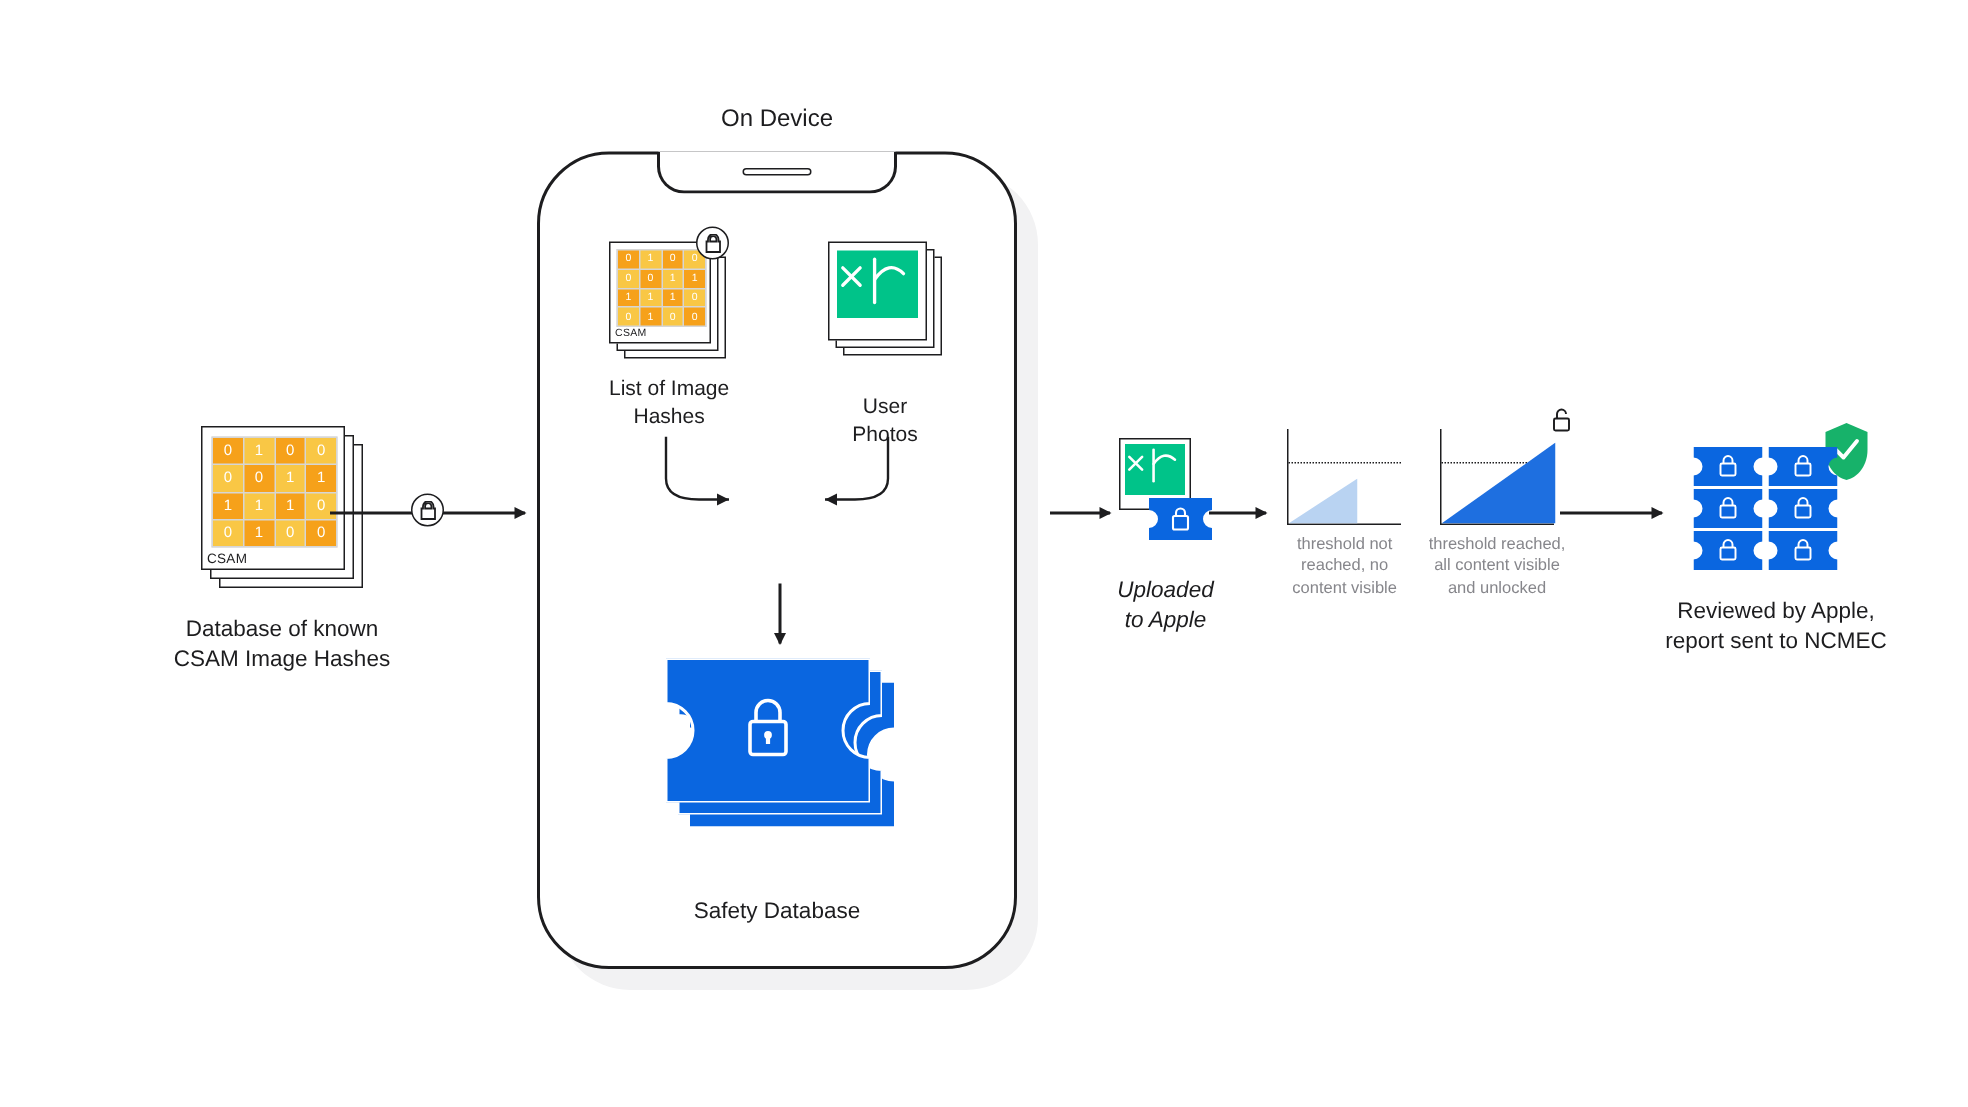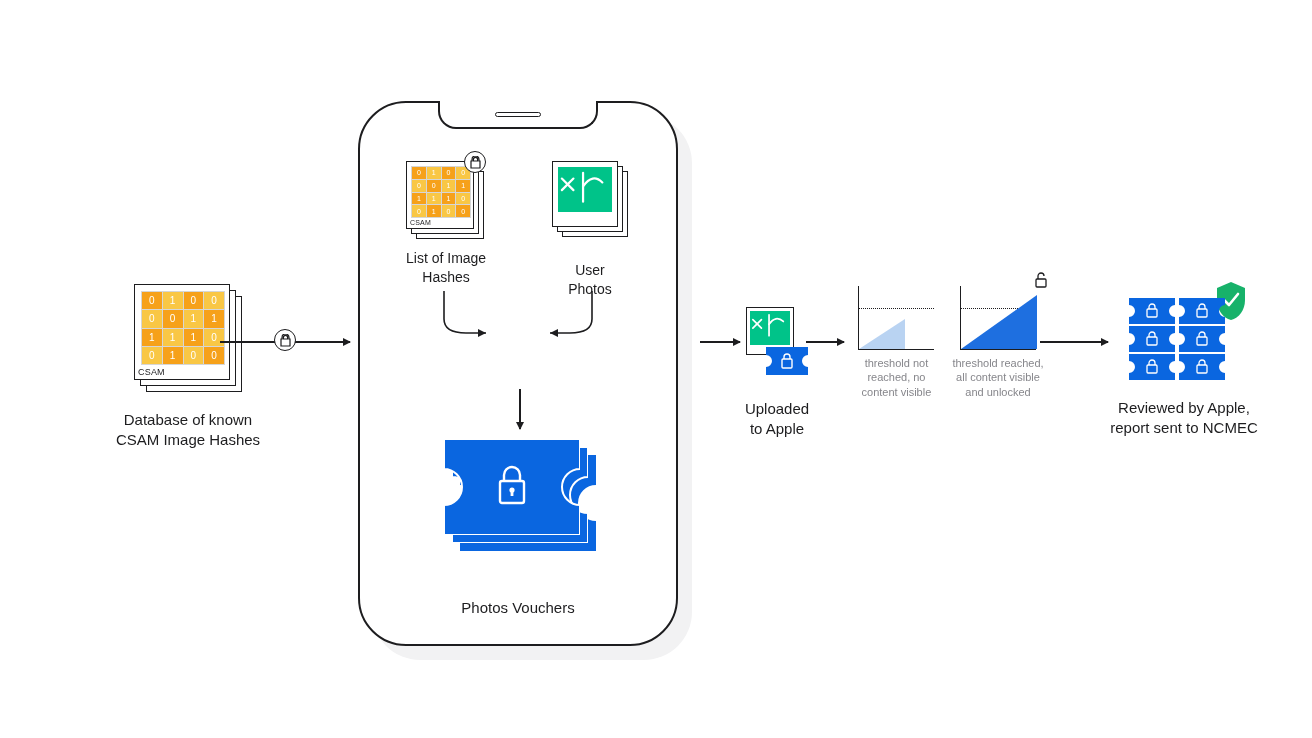--- a/index.html
+++ b/index.html
@@ -173,20 +173,21 @@
 </div>
 
 <div class="arrow-h" style="left:220px; top:341px; width:130px;"></div>
 <div class="lock-badge" style="left:274px; top:329px;">
   <svg width="11" height="13" viewBox="0 0 11 13">
       <path d="M2 5V3.5a3.5 3.5 0 017 0V5h1v7H1V5h1zm1.4 0h4.2V3.5a2.1 2.1 0 10-4.2 0V5z" fill="none" stroke="#1d1d1f" stroke-width="1.2"></path>
     </svg>
 </div>
 
 <div class="phone" style="left:358px; top:101px; width:320px; height:545px;">
+  <div class="phone-title">On Device</div>
   <div class="phone-notch">
       <div class="phone-speaker"></div>
     </div>
 
   <div style="position:absolute; left:46px; top:58px; text-align:center;">
     <div class="stack" style="width:78px;height:78px;">
       <div class="layer" style="width:68px;height:68px;left:10px;top:10px;"></div>
       <div class="layer" style="width:68px;height:68px;left:5px;top:5px;"></div>
       <div class="layer" style="width:68px;height:68px;left:0;top:0;padding:4px 4px 12px 4px;">
         <div class="csam-grid" style="width:60px;height:52px;" id="csam-grid-2">
@@ -268,26 +269,26 @@
           <path d="M0 0 h136 v30 a18 18 0 0 0 0 36 v30 h-136 v-30 a18 18 0 0 0 0 -36 z" fill="#0a66e0" stroke="#fff" stroke-width="2"></path>
       <g transform="translate(52,24)">
             <rect x="4" y="18" width="24" height="22" rx="2" fill="none" stroke="#fff" stroke-width="2.4"></rect>
             <path d="M8 18 v-6 a8 8 0 0 1 16 0 v6" fill="none" stroke="#fff" stroke-width="2.4"></path>
             <circle cx="16" cy="27" r="2.6" fill="#fff"></circle>
             <rect x="14.6" y="27" width="2.8" height="6" fill="#fff"></rect>
           </g>
     </svg>
       </div>
   </div>
-  <div class="stage-label" style="position:absolute;left:0;right:0;bottom:26px;font-size:15px;">Photos Vouchers</div>
+  <div class="stage-label" style="position:absolute;left:0;right:0;bottom:26px;font-size:15px;">Safety Database</div>
 </div>
 
 <div class="arrow-h" style="left:700px; top:341px; width:40px;"></div>
 
-<div class="stage" style="left:722px; top:307px; width:110px;">
+<div class="stage" style="left:722px; top:292px; width:110px;font-style:italic;">
   <div style="position:relative;width:62px;height:70px;">
     <div class="photo-frame" style="width:48px;height:48px;position:absolute;left:0;top:0;padding:3px 3px 9px 3px;">
       <div class="photo-inner" style="width:100%;height:100%;">
         <svg viewBox="0 0 42 36">
             <g stroke="#fff" stroke-width="1.8" fill="none" stroke-linecap="round">
               <line x1="3" y1="9" x2="12" y2="18"></line>
               <line x1="12" y1="9" x2="3" y2="18"></line>
               <path d="M20 4 v22"></path>
               <path d="M20 14 q7 -10 15 -3"></path>
             </g>

